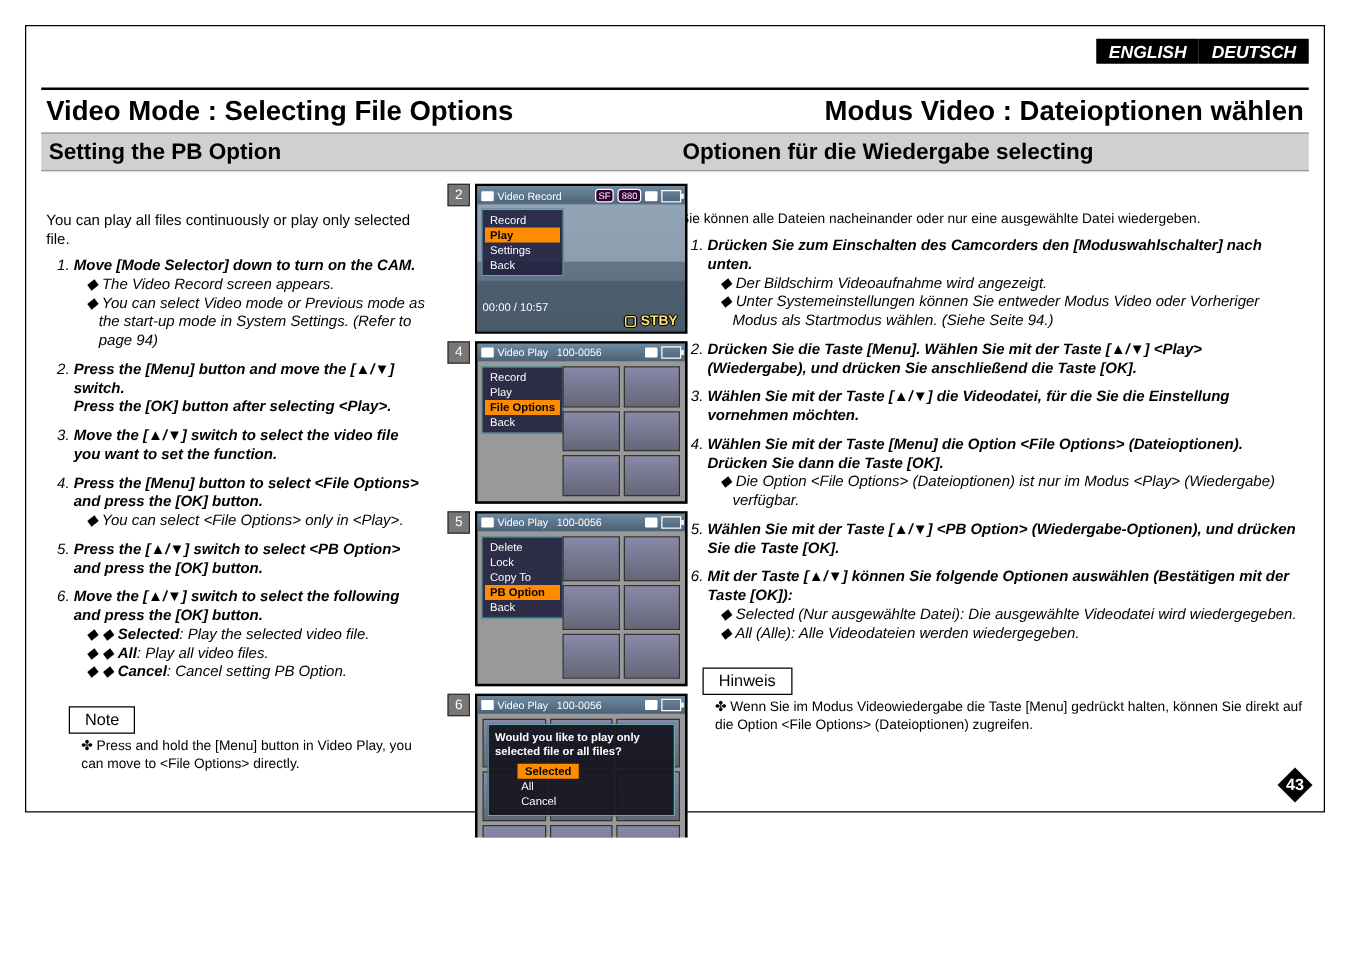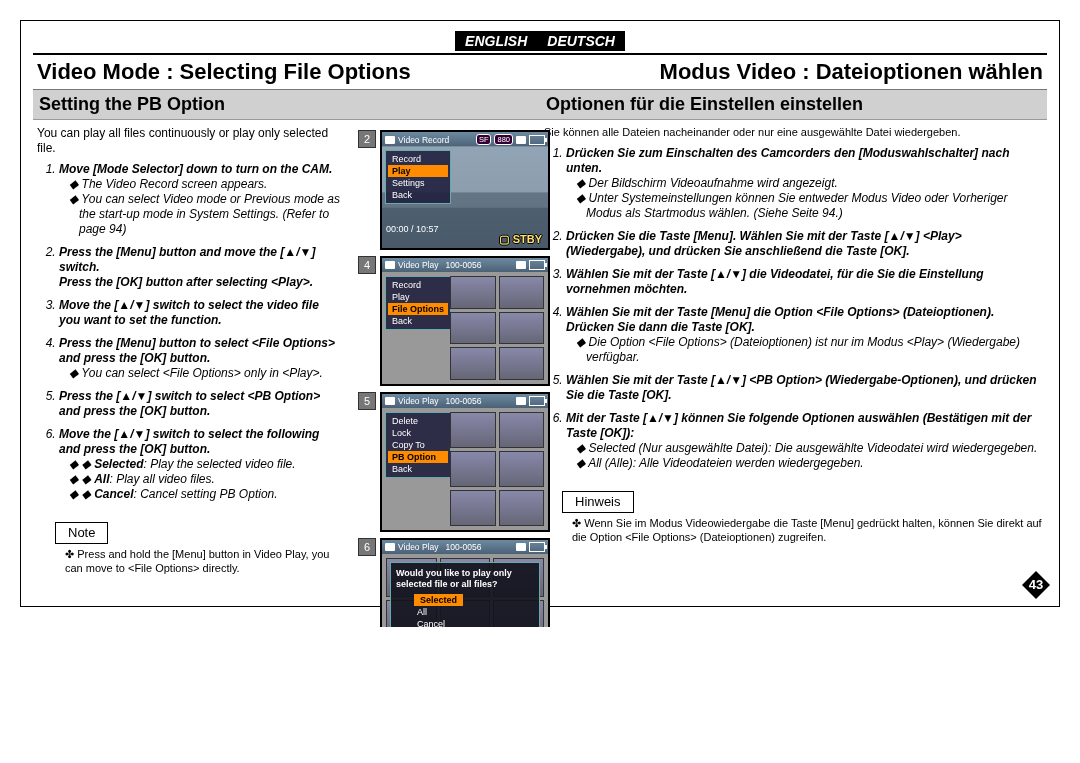--- a/index.html
+++ b/index.html
@@ -11,22 +11,22 @@
   .page {
     width: 1040px;
     margin: 20px auto;
     position: relative;
     border: 1px solid #000;
     padding: 10px 12px 30px 12px;
     box-sizing: border-box;
   }
   .langbar {
     display: flex;
-    justify-content: center;
-    margin-bottom: 2px;
+    justify-content: flex-end;
+    margin-bottom: 19px;
   }
   .langtab {
     background: #000;
     color: #fff;
     font-weight: bold;
     font-size: 14px;
     font-style: italic;
     padding: 2px 10px;
   }
   .titles {
@@ -55,20 +55,21 @@
   }
   .cols {
     display: flex;
     position: relative;
   }
   .col {
     width: 50%;
     box-sizing: border-box;
     font-size: 12px;
     line-height: 1.25;
+    margin-top: 26px;
   }
   .col.left {
     padding-right: 200px;
     padding-left: 4px;
   }
   .col.right {
     padding-left: 4px;
     padding-right: 4px;
   }
   .intro {
@@ -267,21 +268,21 @@
     <div class="langtab">DEUTSCH</div>
   </div>
 
   <div class="titles">
     <div class="title-half">Video Mode : Selecting File Options</div>
     <div class="title-half" style="text-align:right;">Modus Video : Dateioptionen wählen</div>
   </div>
 
   <div class="subtitles">
     <div class="subtitle-half">Setting the PB Option</div>
-    <div class="subtitle-half">Optionen für die Einstellen einstellen</div>
+    <div class="subtitle-half">Optionen für die Wiedergabe selecting</div>
   </div>
 
   <div class="cols">
 
     <div class="col left">
       <div class="intro">You can play all files continuously or play only selected file.</div>
       <ol class="steps">
         <li>
           <span class="bold">Move [Mode Selector] down to turn on the CAM.</span>
           <div class="bullet dia">The Video Record screen appears.</div>

